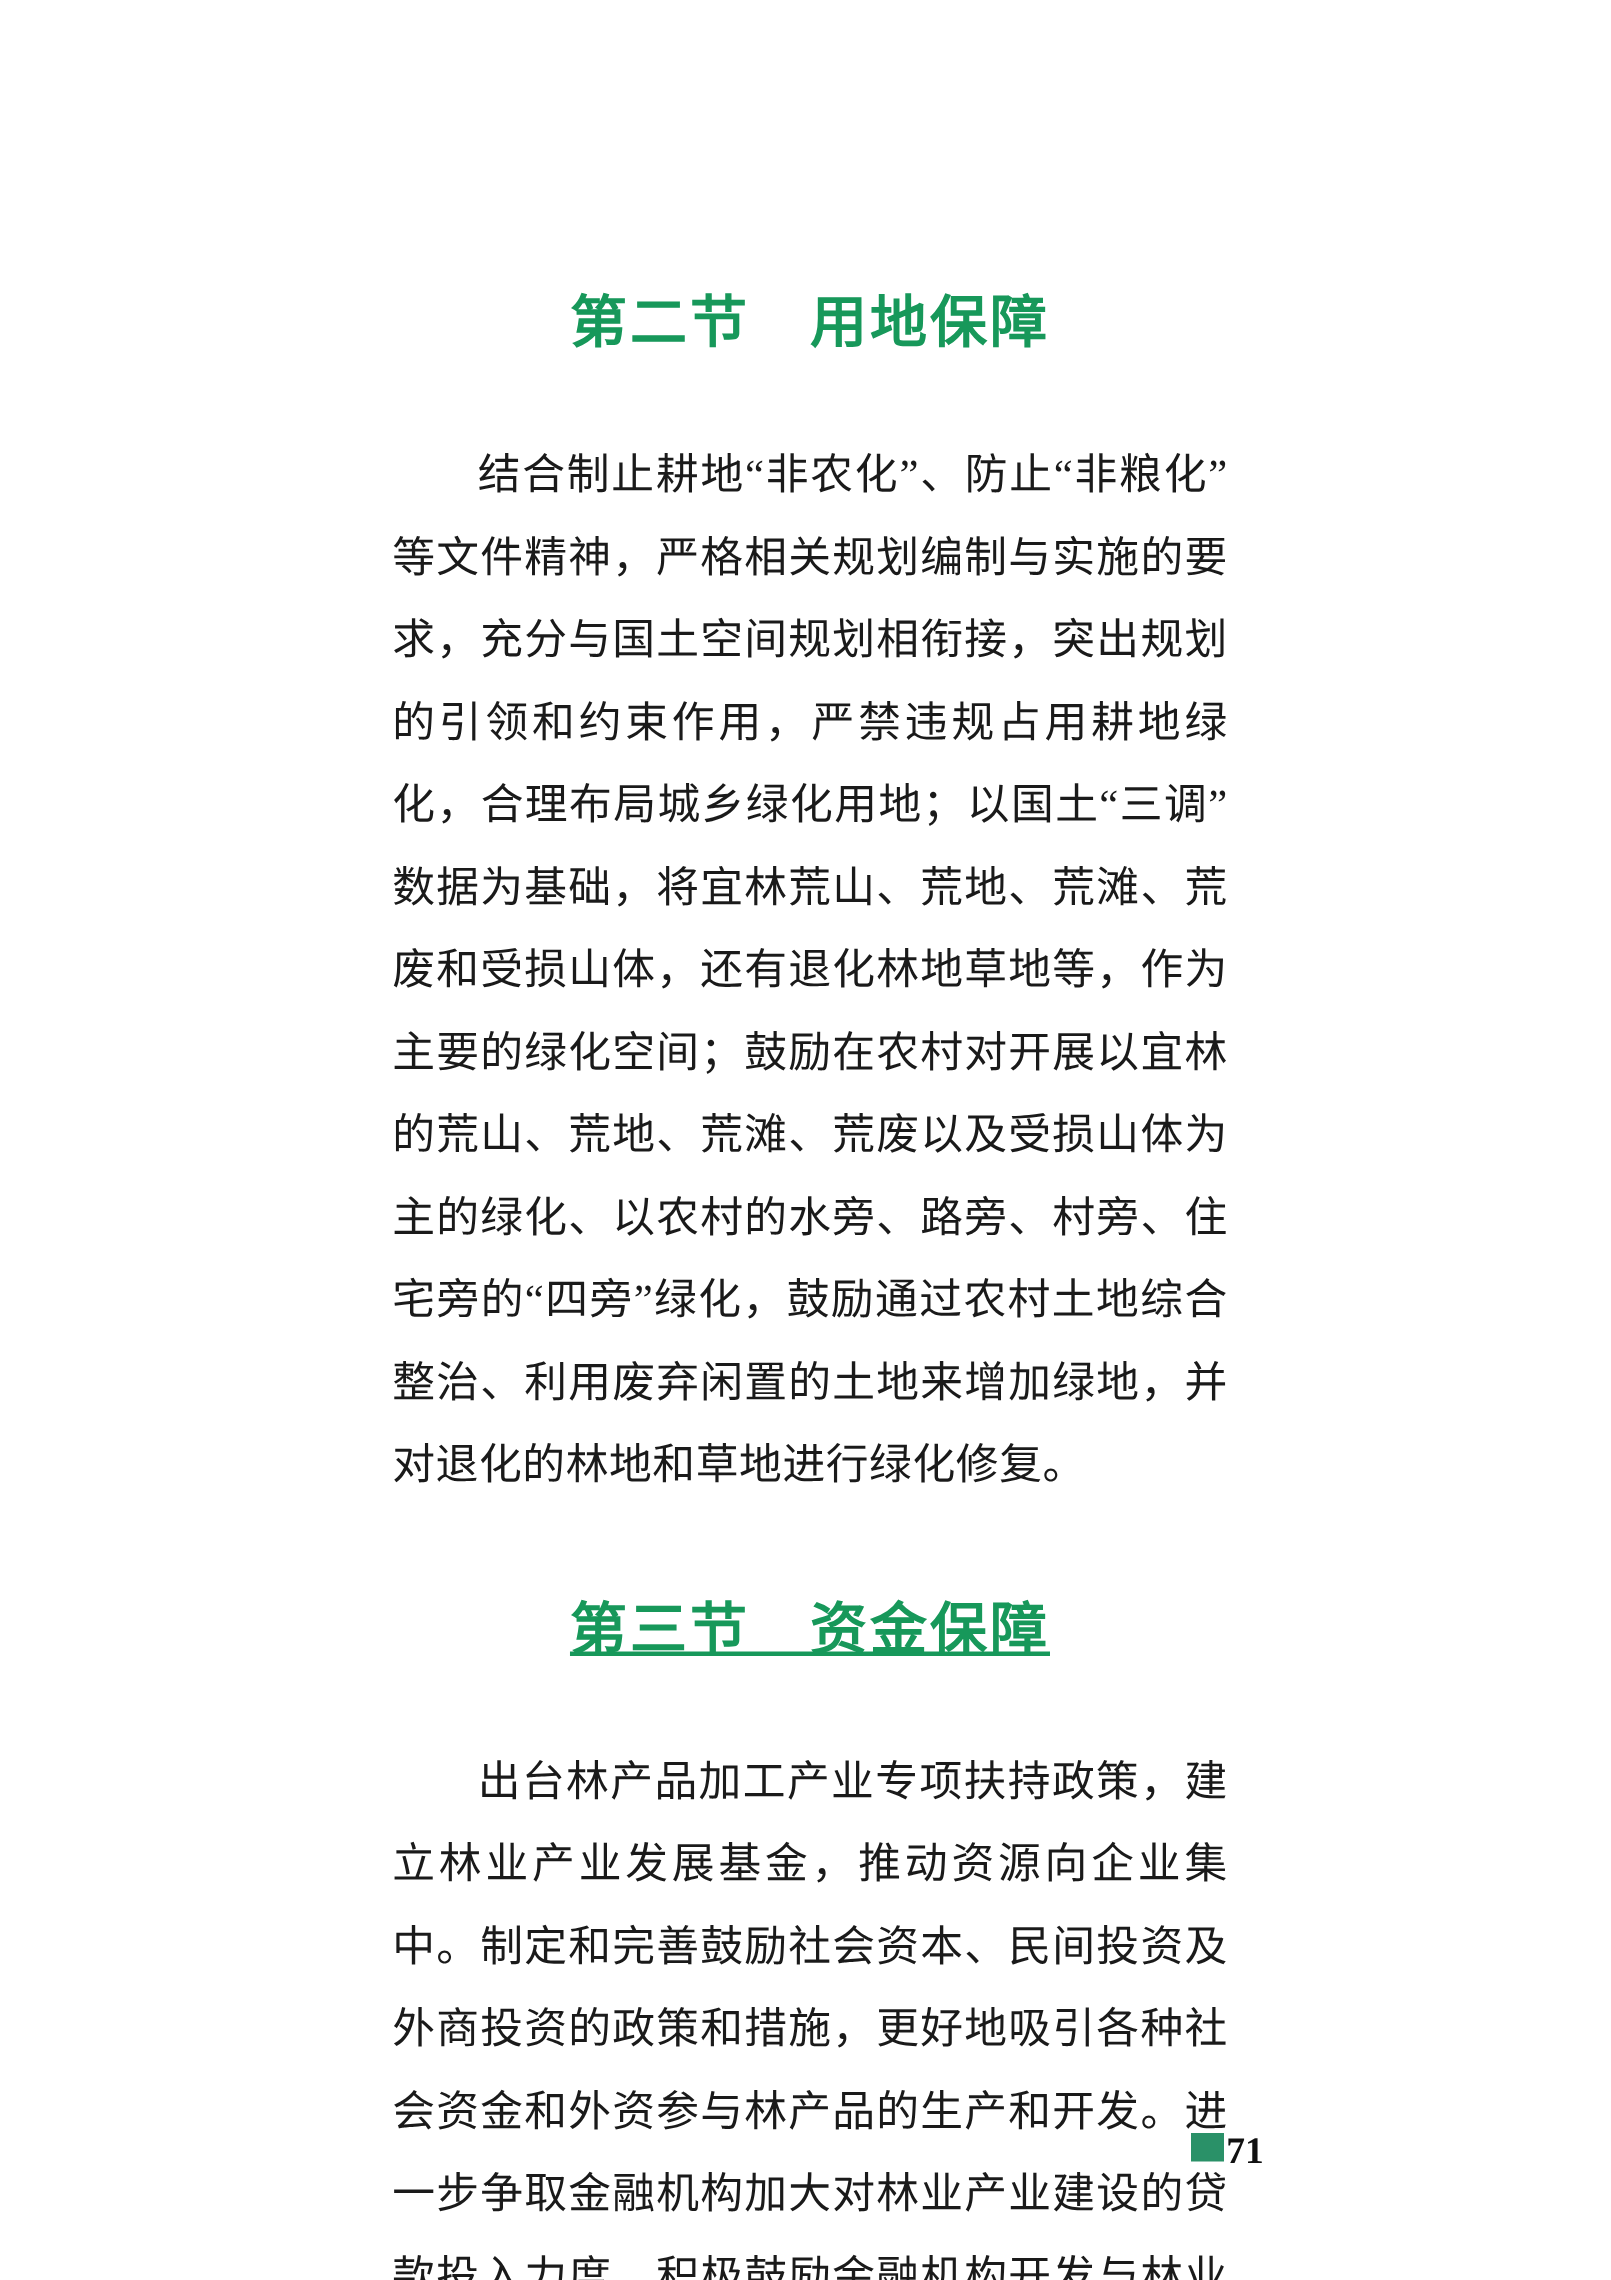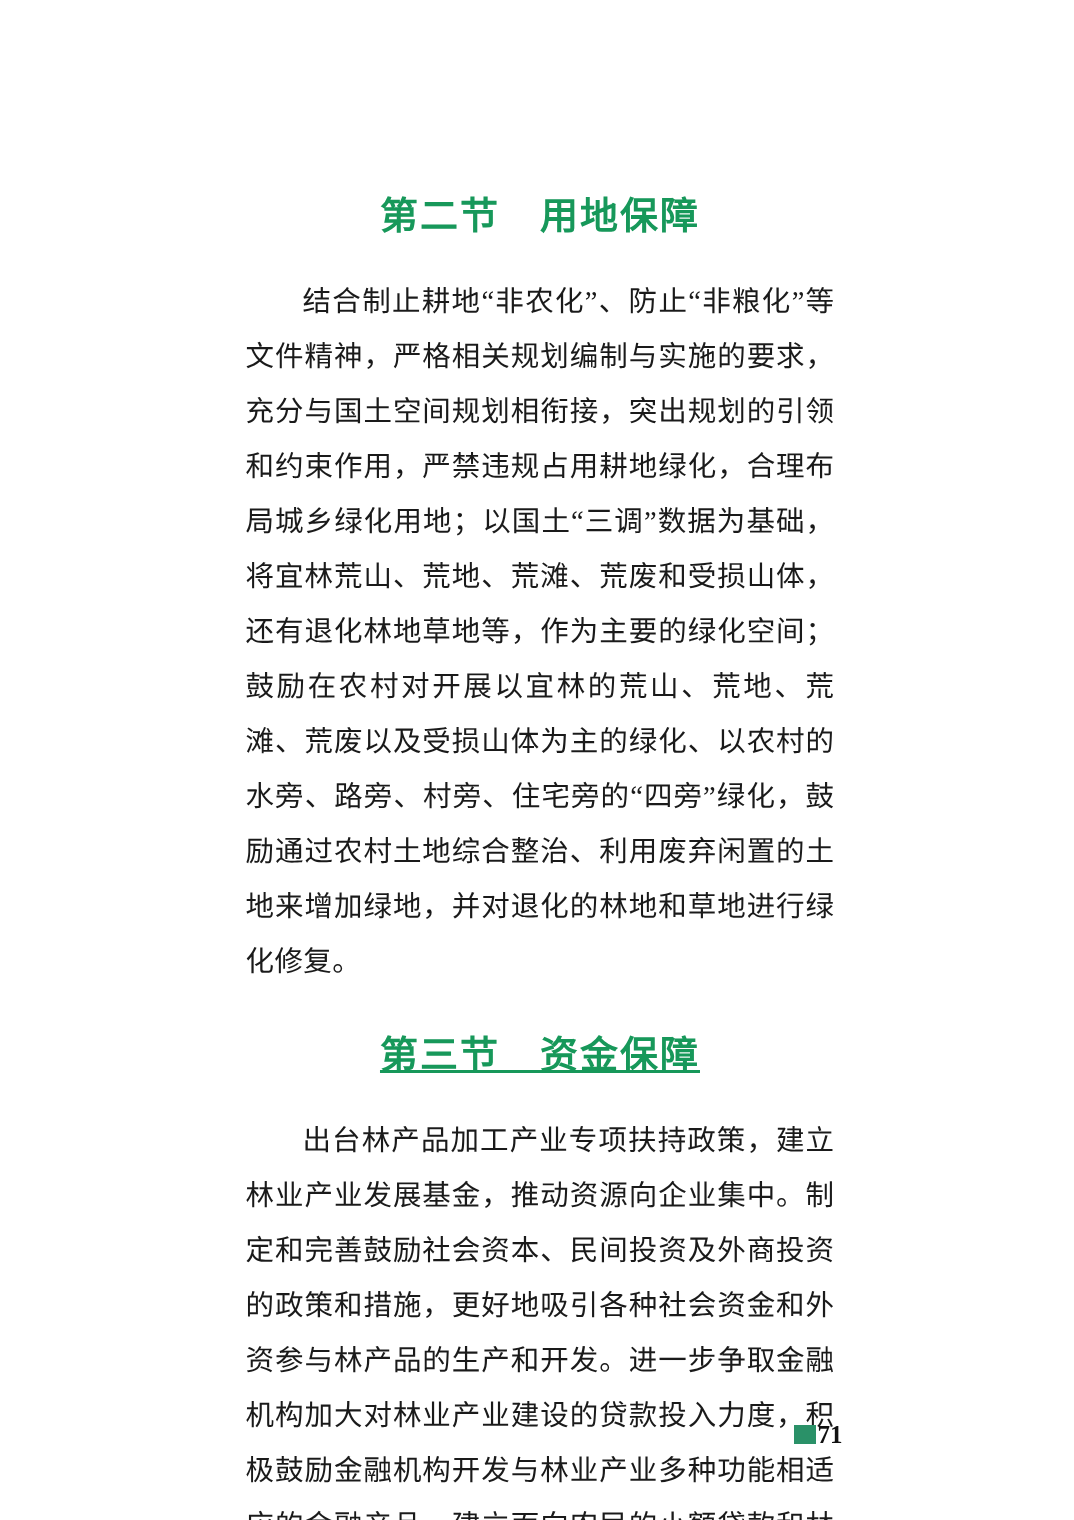--- a/index.html
+++ b/index.html
@@ -31,35 +31,35 @@
     color: #17985a;
   }
   .heading-1 {
     padding-top: 192px;
   }
   .heading-2 {
     padding-top: 42px;
     text-decoration: underline;
   }
   .body-paragraph {
-    margin: 0;
+    margin: 16px;
     padding-top: 34px;
     font-size: 28.5px;
     line-height: 55px;
     text-align: justify;
     text-indent: 2em;
     letter-spacing: 0.4px;
     color: #1a1a1a;
   }
   .page-footer {
     position: absolute;
     top: 1422px;
     right: 126px;
     display: flex;
-    align-items: center;
+    align-items: flex-start;
     gap: 2px;
   }
   .footer-square {
     display: inline-block;
     width: 22px;
     height: 19px;
     background: #2a9168;
   }
   .page-number {
     font-family: "Liberation Serif", "DejaVu Serif", serif;

